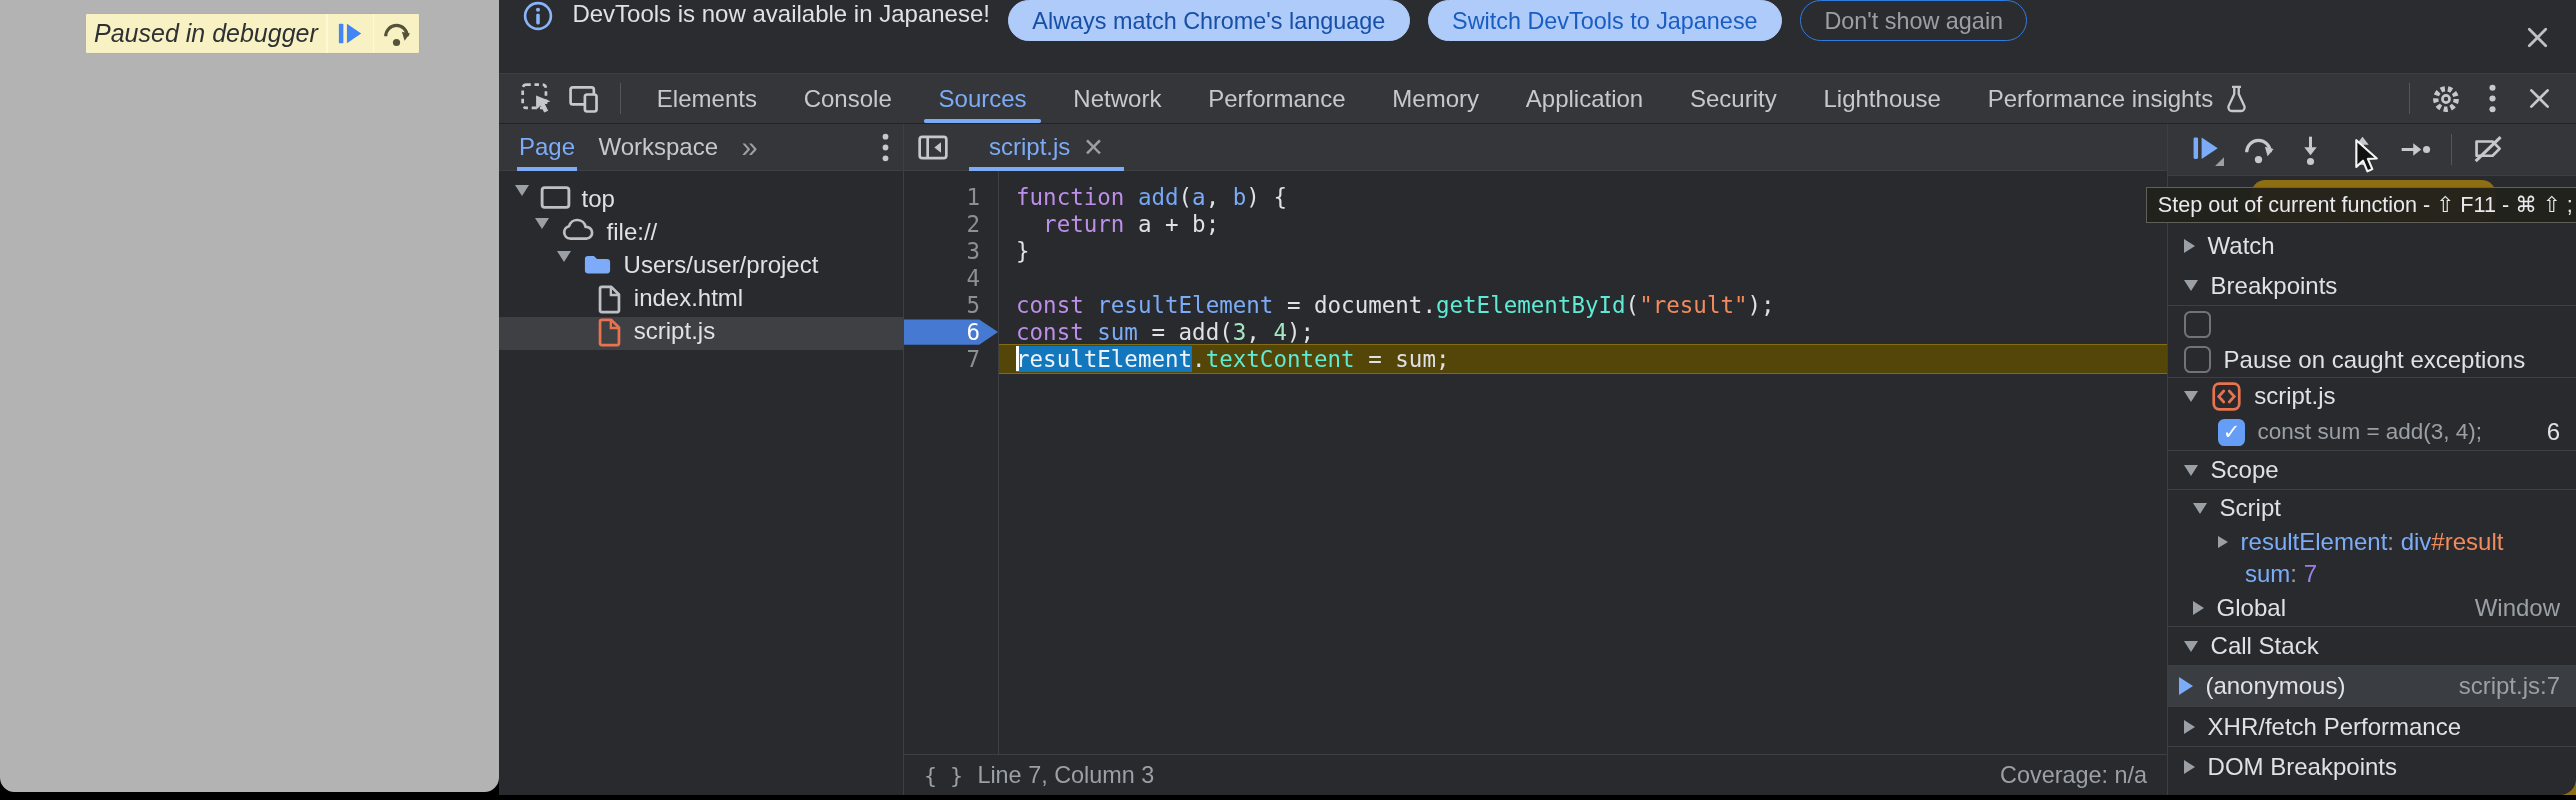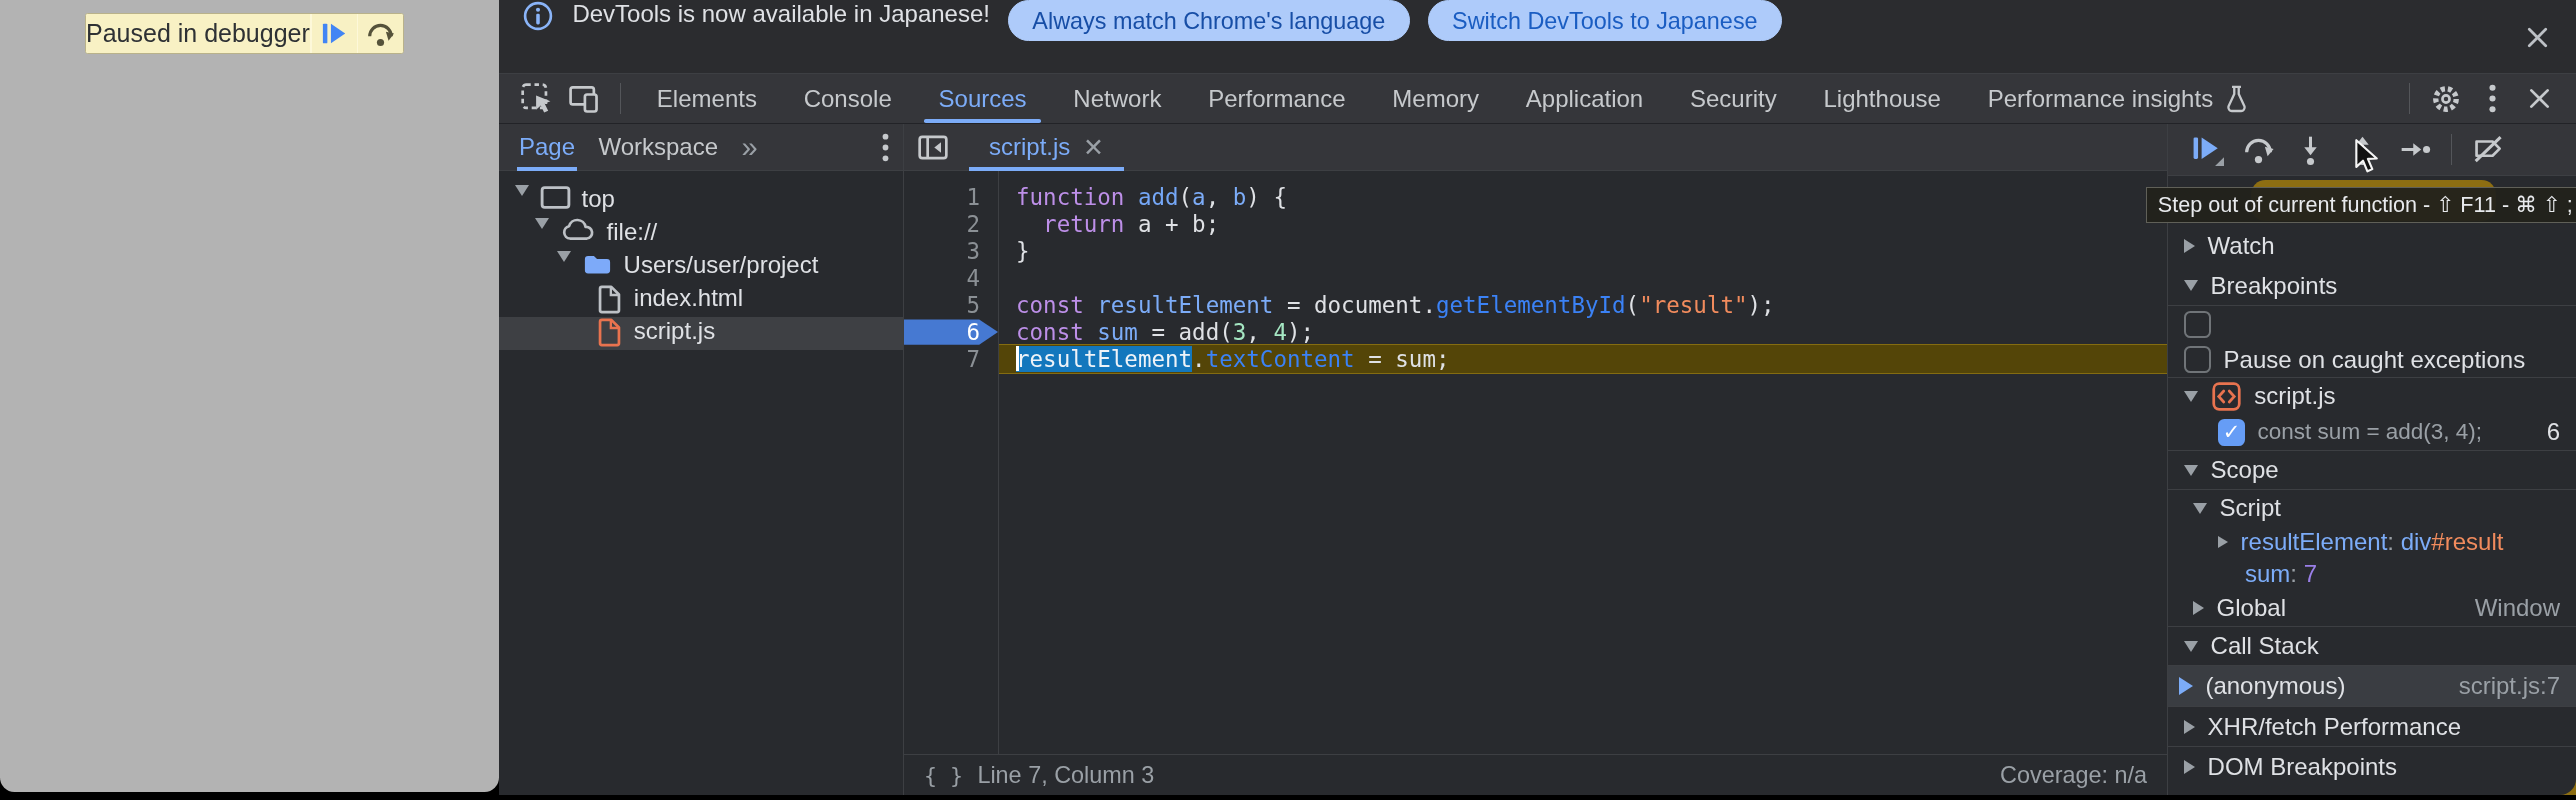--- a/index.html
+++ b/index.html
@@ -7,21 +7,21 @@
               font-family:"Liberation Sans", sans-serif; }
   #root { position:relative; width:2576px; height:801px; background:#000; }
 
   
   #page-area { position:absolute; left:0; top:0; width:499px; height:792px;
                background:#b3b3b3; border-radius:0 0 14.4px 14.4px; }
   #paused-banner { position:absolute; left:85px; top:12.6px; height:41px;
     display:flex; align-items:stretch; background:#fdf8d9; border:0.9px solid #b9b28a;
     border-radius:2.7px; overflow:hidden; gap:1.8px; }
   #paused-banner .cell { background:#f8f1c4; display:flex; align-items:center; justify-content:center; }
-  #paused-banner .txt { padding:0 0; font-size:25px; color:#2e3134; white-space:nowrap; }
+  #paused-banner .txt { padding:0 8px; font-size:25px; color:#2e3134; white-space:nowrap;font-style:italic; }
   #paused-banner .ic { width:45px; }
 
   
   #corner-accent { position:absolute; left:2536px; top:754px; width:40px; height:41px; background:#8d6e12; }
   #devtools { position:absolute; left:499px; top:0; width:2077px; height:795px;
               background:#282a2e; border-radius:0 0 16px 0; overflow:hidden; color:#dfe1e5; }
 
   
   #infobar { position:absolute; left:0; top:0; width:2077px; height:74px; background:#2b2c2f;
              border-bottom:0.9px solid #3d3f43; display:flex; align-items:flex-start; padding-left:23.4px; gap:18px; }
@@ -80,21 +80,21 @@
   .ln { width:94px; flex:none; text-align:right; padding-right:18px; color:#8b9095; line-height:27px; position:relative; }
   .ctext { padding-left:18px; line-height:27px; white-space:pre; position:relative; z-index:2; }
   .bp-tag { position:absolute; left:0; top:0.9px; right:0; bottom:0.9px; background:#4679d2;
             clip-path:polygon(0 0,80% 0,100% 50%,80% 100%,0 100%); }
   .ln.has-bp { color:#fff; }
   .ln .num { position:relative; z-index:2; }
   .exec-bar { position:absolute; left:95px; right:0; top:-1.8px; bottom:-1.8px; background:#544508;
               border-top:1.8px solid #846c11; border-bottom:1.8px solid #846c11; z-index:1; }
   .caret { position:absolute; left:112px; top:0.9px; width:2.7px; height:25px; background:#fff; z-index:3; }
   .tok-kw{color:#bd8fe8;} .tok-fn{color:#75a7f7;} .tok-vr{color:#7cacf8;} .tok-pl{color:#dfe1e5;}
-  .tok-fnc{color:#3b82f6;} .tok-st{color:#f18b5d;} .tok-nm{color:#a5e7c3;}
+  .tok-fnc{color:#5eead4;} .tok-st{color:#f18b5d;} .tok-nm{color:#a5e7c3;}
   .tok-sel{background:#1377bd;color:#eef3f8;}
   #status { position:absolute; left:0; right:0; bottom:0; height:41px; border-top:0.9px solid #3d3f43;
             display:flex; align-items:center; padding:0 20px; color:#9aa0a6; font-size:23.4px; gap:14.4px; }
   #status .brk { font-family:"DejaVu Sans Mono", monospace; font-size:21.6px; }
   #coverage { margin-left:auto; }
 
   
   #dbg-toolbar { height:52px; background:#35363a; border-bottom:0.9px solid #3d3f43;
                  display:flex; align-items:center; padding:0 12.6px; }
   .dbtn { width:52px; height:41px; display:flex; align-items:center; justify-content:center; position:relative; }
@@ -154,20 +154,21 @@
       <span>
         <svg width="32" height="32" viewBox="0 0 36 36">
             <circle cx="18" cy="18" r="14.5" stroke="#8ab4f8" stroke-width="3" fill="none"></circle>
             <circle cx="18" cy="11" r="2.3" fill="#8ab4f8"></circle>
             <rect x="16" y="15.5" width="4" height="12" rx="1.5" fill="#8ab4f8"></rect>
           </svg>
       </span>
       <span class="msg">DevTools is now available in Japanese!</span>
       <button class="pill">Always match Chrome's language</button>
       <button class="pill secondary">Switch DevTools to Japanese</button>
+      <button class="pill ghost">Don't show again</button>
       <span id="infobar-close">
         <svg width="31" height="31" viewBox="0 0 34 34">
             <path d="M8 8 L26 26 M26 8 L8 26" stroke="#bdc1c6" stroke-width="3" stroke-linecap="round"></path>
           </svg>
       </span>
     </div>
 
     <div id="tabbar">
       <span class="tbtn">
         <svg width="34" height="34" viewBox="0 0 38 38">

